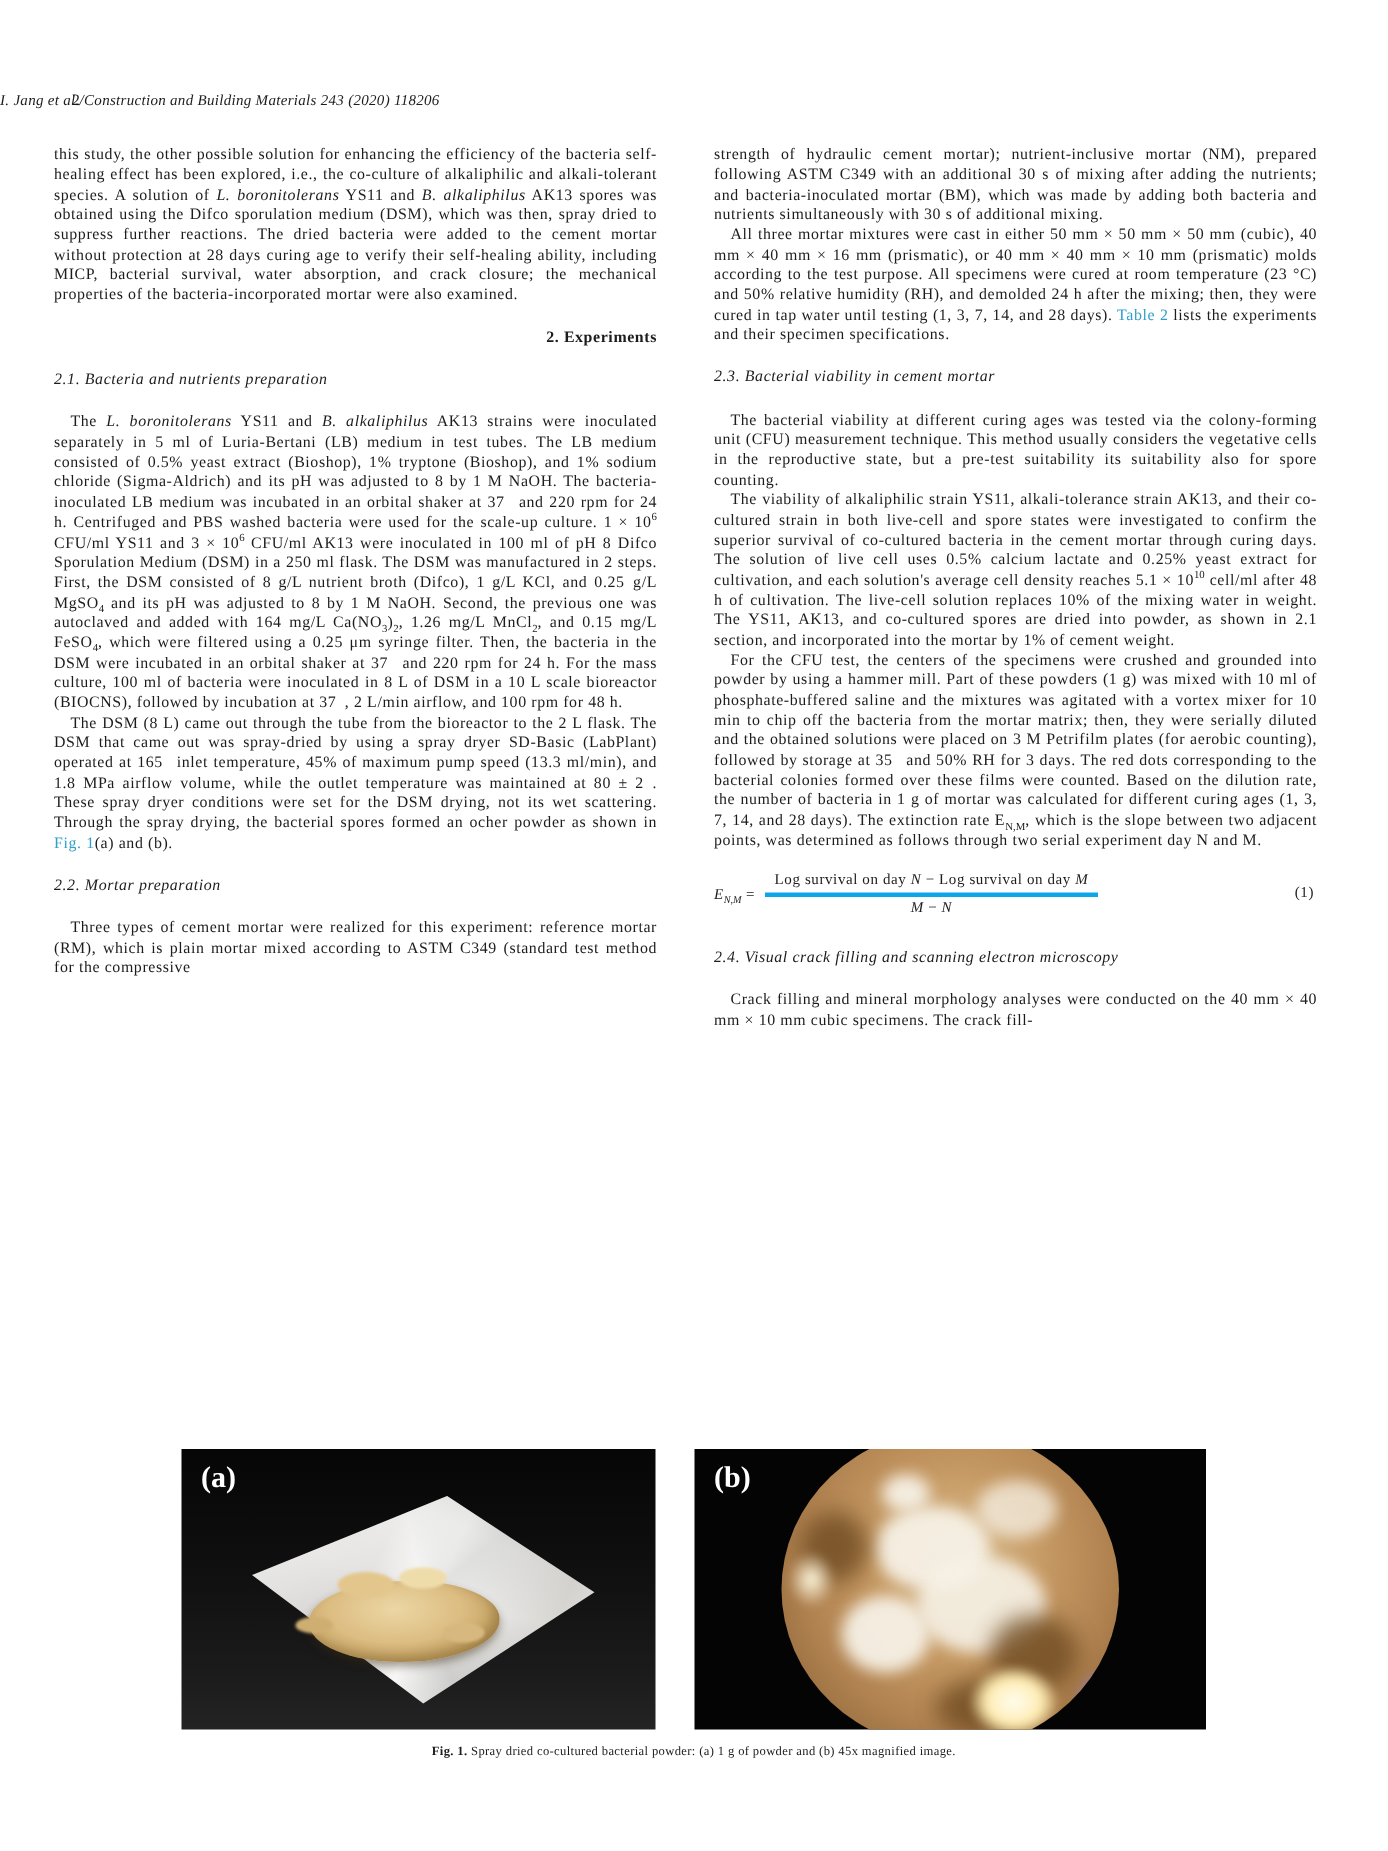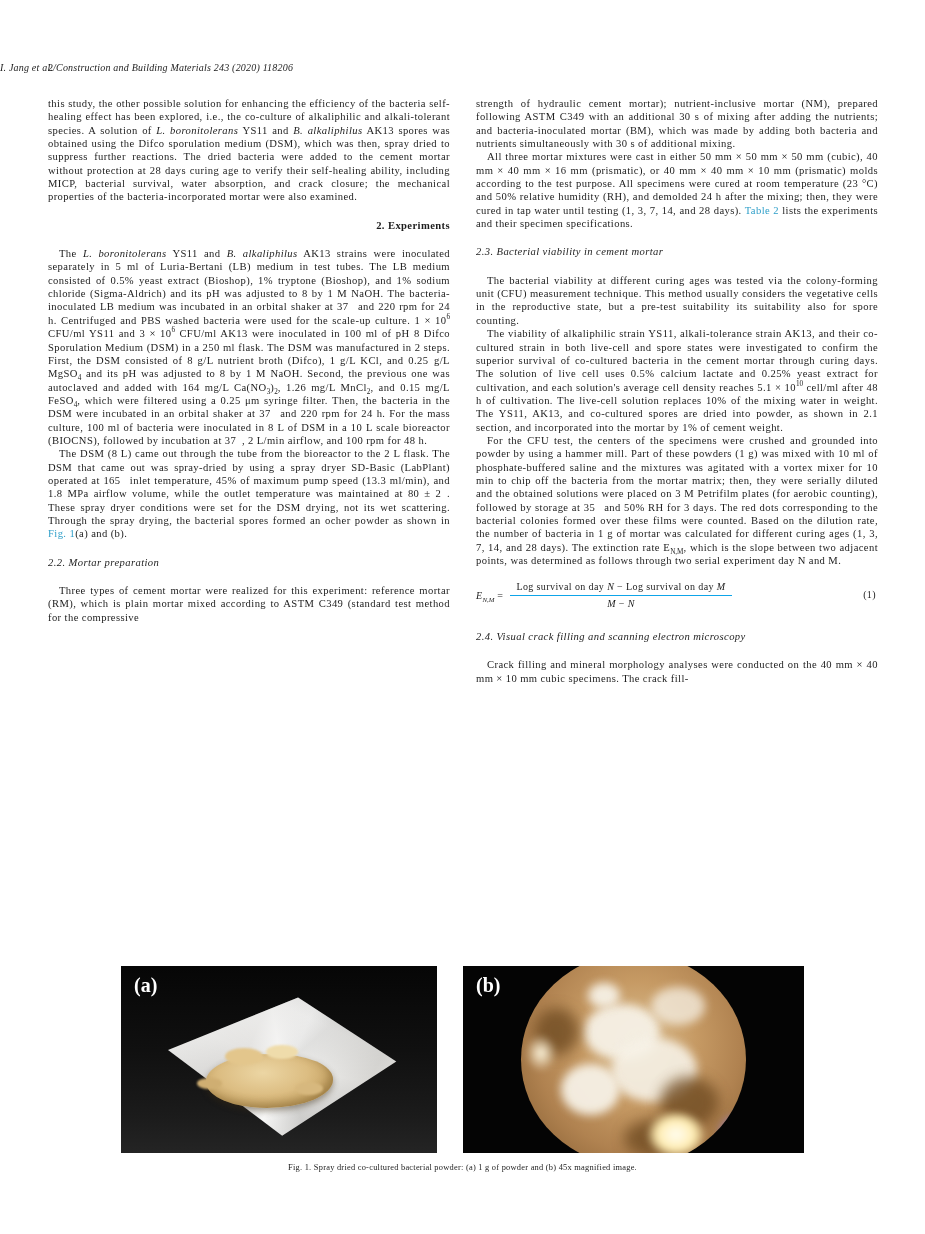--- a/index.html
+++ b/index.html
@@ -20,40 +20,40 @@
     position:absolute;left:0;top:62px;width:845px;
     text-align:left;font-style:italic;font-size:10px;color:#1c1c1c;
     letter-spacing:.2px;
   }
   
   .col{
     position:absolute;top:97px;width:402px;
     font-size:10.6px;line-height:13.35px;letter-spacing:.4px;
     text-align:justify;
   }
-  #col-left{left:48px;}
+  #col-left{left:36px;}
   #col-right{left:476px;}
   .col p{margin:0;}
   p.ind{text-indent:11px;}
   .h2{font-weight:bold;margin:15px 0 15px 0;text-align:right;}
   .h3{font-style:italic;margin:15px 0 15px 0;text-align:left;}
   .rs-i{font-style:italic;}
-  .rs-b{font-weight:normal;text-align:right;}
+  .rs-b{font-weight:bold;text-align:right;}
   .rs-link{color:#2f9fc9;margin-top:36px;}
   .rs-sup{font-size:68%;vertical-align:super;line-height:0;letter-spacing:0;}
   .rs-sub{font-size:68%;vertical-align:sub;line-height:0;letter-spacing:0;}
   
   .equation{
     position:relative;margin:13px 0 20px 0;
     display:flex;align-items:center;gap:7px;
     text-align:left;font-size:10px;
   }
   .eq-lhs{white-space:nowrap;}
   .frac{display:inline-block;text-align:center;}
-  .frac .num{display:block;padding:0 6px 1px 6px;border-bottom:1px solid #0ea5e9;}
+  .frac .num{display:block;padding:0 6px 1px 6px;border-bottom:3px solid #0ea5e9;}
   .frac .den{display:block;padding-top:1px;}
   .eq-number{position:absolute;right:2px;top:50%;transform:translateY(-50%);}
   
   .photo{position:absolute;top:966px;height:187px;overflow:hidden;}
   #photo-a{left:121px;width:316px;background:linear-gradient(180deg,#060606 0%,#101010 45%,#1b1b1b 80%,#242424 100%);}
   #photo-b{left:463px;width:341px;background:#040404;}
   .photo-label{
     position:absolute;left:13px;top:8px;z-index:5;
     color:#ffffff;font-weight:bold;font-size:20px;
     font-family:"Liberation Serif","DejaVu Serif",serif;
@@ -128,20 +128,21 @@
 <body>
 
 <div id="page">
 
   <div class="pageno">2</div>
   <div class="running-title">I. Jang et al./Construction and Building Materials 243 (2020) 118206</div>
 
   <div class="col" id="col-left">
     <p><span>this study, the other possible solution for enhancing the efficiency of the bacteria self-healing effect has been explored, i.e., the co-culture of alkaliphilic and alkali-tolerant species. A solution of </span><span class="rs-i">L. boronitolerans</span><span> YS11 and </span><span class="rs-i">B. alkaliphilus</span><span> AK13 spores was obtained using the Difco sporulation medium (DSM), which was then, spray dried to suppress further reactions. The dried bacteria were added to the cement mortar without protection at 28 days curing age to verify their self-healing ability, including MICP, bacterial survival, water absorption, and crack closure; the mechanical properties of the bacteria-incorporated mortar were also examined.</span></p>
     <div class="h2">2. Experiments</div>
+    <div class="h3">2.1. Bacteria and nutrients preparation</div>
     <p class="ind"><span>The </span><span class="rs-i">L. boronitolerans</span><span> YS11 and </span><span class="rs-i">B. alkaliphilus</span><span> AK13 strains were inoculated separately in 5 ml of Luria-Bertani (LB) medium in test tubes. The LB medium consisted of 0.5% yeast extract (Bioshop), 1% tryptone (Bioshop), and 1% sodium chloride (Sigma-Aldrich) and its pH was adjusted to 8 by 1 M NaOH. The bacteria-inoculated LB medium was incubated in an orbital shaker at 37  and 220 rpm for 24 h. Centrifuged and PBS washed bacteria were used for the scale-up culture. 1 × 10</span><span class="rs-sup">6</span><span> CFU/ml YS11 and 3 × 10</span><span class="rs-sup">6</span><span> CFU/ml AK13 were inoculated in 100 ml of pH 8 Difco Sporulation Medium (DSM) in a 250 ml flask. The DSM was manufactured in 2 steps. First, the DSM consisted of 8 g/L nutrient broth (Difco), 1 g/L KCl, and 0.25 g/L MgSO</span><span class="rs-sub">4</span><span> and its pH was adjusted to 8 by 1 M NaOH. Second, the previous one was autoclaved and added with 164 mg/L Ca(NO</span><span class="rs-sub">3</span><span>)</span><span class="rs-sub">2</span><span>, 1.26 mg/L MnCl</span><span class="rs-sub">2</span><span>, and 0.15 mg/L FeSO</span><span class="rs-sub">4</span><span>, which were filtered using a 0.25 μm syringe filter. Then, the bacteria in the DSM were incubated in an orbital shaker at 37  and 220 rpm for 24 h. For the mass culture, 100 ml of bacteria were inoculated in 8 L of DSM in a 10 L scale bioreactor (BIOCNS), followed by incubation at 37 , 2 L/min airflow, and 100 rpm for 48 h.</span></p>
     <p class="ind"><span>The DSM (8 L) came out through the tube from the bioreactor to the 2 L flask. The DSM that came out was spray-dried by using a spray dryer SD-Basic (LabPlant) operated at 165  inlet temperature, 45% of maximum pump speed (13.3 ml/min), and 1.8 MPa airflow volume, while the outlet temperature was maintained at 80 ± 2 . These spray dryer conditions were set for the DSM drying, not its wet scattering. Through the spray drying, the bacterial spores formed an ocher powder as shown in </span><span class="rs-link">Fig. 1</span><span>(a) and (b).</span></p>
     <div class="h3">2.2. Mortar preparation</div>
     <p class="ind"><span>Three types of cement mortar were realized for this experiment: reference mortar (RM), which is plain mortar mixed according to ASTM C349 (standard test method for the compressive</span></p>
   </div>
 
   <div class="col" id="col-right">
     <p><span>strength of hydraulic cement mortar); nutrient-inclusive mortar (NM), prepared following ASTM C349 with an additional 30 s of mixing after adding the nutrients; and bacteria-inoculated mortar (BM), which was made by adding both bacteria and nutrients simultaneously with 30 s of additional mixing.</span></p>
     <p class="ind"><span>All three mortar mixtures were cast in either 50 mm × 50 mm × 50 mm (cubic), 40 mm × 40 mm × 16 mm (prismatic), or 40 mm × 40 mm × 10 mm (prismatic) molds according to the test purpose. All specimens were cured at room temperature (23 °C) and 50% relative humidity (RH), and demolded 24 h after the mixing; then, they were cured in tap water until testing (1, 3, 7, 14, and 28 days). </span><span class="rs-link">Table 2</span><span> lists the experiments and their specimen specifications.</span></p>
     <div class="h3">2.3. Bacterial viability in cement mortar</div>

